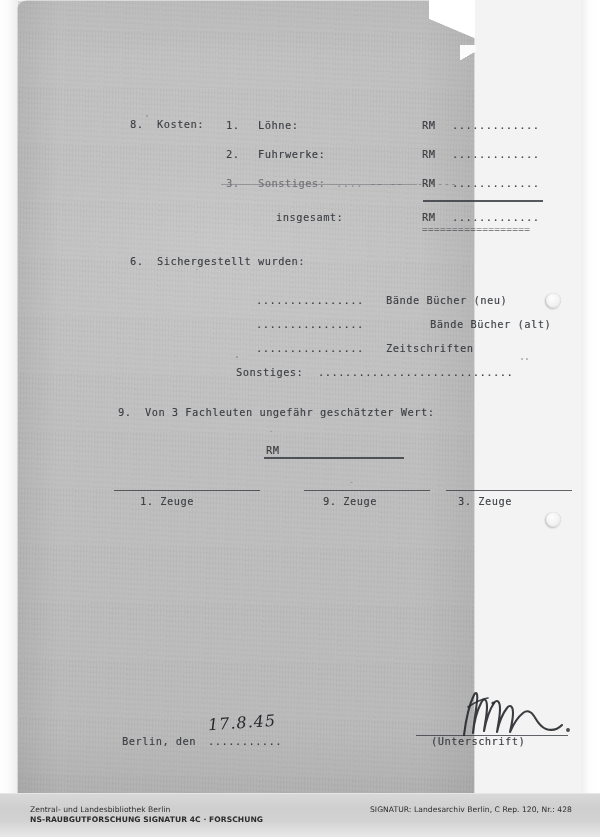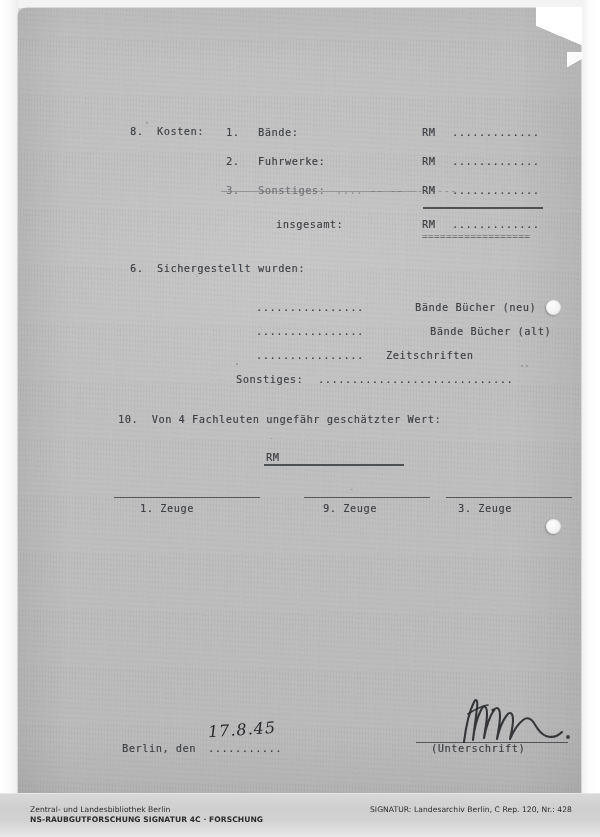--- a/index.html
+++ b/index.html
@@ -13,22 +13,22 @@
   #scan {
     position: relative;
     width: 600px; height: 837px;
     background: #f3f3f3;
     overflow: hidden;
   }
 
   
   #paper {
     position: absolute;
-    left: 18px; top: 8px;
-    width: 563px; height: 793px;
+    left: 18px; top: 1px;
+    width: 456px; height: 793px;
     background:
       radial-gradient(ellipse 520px 300px at 46% 30%, rgba(255,255,255,0.16), rgba(255,255,255,0) 70%),
       linear-gradient(176deg, #c3c3c3 0%, #bdbdbd 22%, #c0c0c0 55%, #b9b9b9 100%);
     border-top-left-radius: 9px 7px;
     box-shadow: 0 0 0 0.5px rgba(150,150,150,0.55);
   }
   
   #grain {
     position: absolute; inset: 0;
     background-image:
@@ -162,21 +162,21 @@
     <div id="vignette"></div>
     <div id="corner-tear"></div>
     <div id="corner-tear2"></div>
 
     <div class="punch" style="left:528px; top:292px;"></div>
     <div class="punch" style="left:528px; top:511px;"></div>
 
     <div class="tw" style="left:112px; top:118px;">8.  Kosten:</div>
 
     <div class="tw" style="left:208px; top:119px;">1.</div>
-    <div class="tw" style="left:240px; top:119px;">Bände:</div>
+    <div class="tw" style="left:240px; top:119px;">Löhne:</div>
     <div class="tw" style="left:404px; top:119px;">RM</div>
     <div class="tw" style="left:434px; top:119px;">.............</div>
 
     <div class="tw" style="left:208px; top:148px;">2.</div>
     <div class="tw" style="left:240px; top:148px;">Fuhrwerke:</div>
     <div class="tw" style="left:404px; top:148px;">RM</div>
     <div class="tw" style="left:434px; top:148px;">.............</div>
 
     <div class="tw faint" style="left:208px; top:177px;">3.</div>
     <div class="tw faint" style="left:240px; top:177px;">Sonstiges:</div>
@@ -188,32 +188,32 @@
     <div class="rule" style="left:405px; top:199px; width:120px;"></div>
 
     <div class="tw" style="left:258px; top:211px;">insgesamt:</div>
     <div class="tw" style="left:404px; top:211px;">RM</div>
     <div class="tw" style="left:434px; top:211px;">.............</div>
     <div class="dashrow" style="left:404px; top:222px;">==================</div>
 
     <div class="tw" style="left:112px; top:255px;">6.  Sichergestellt wurden:</div>
 
     <div class="tw" style="left:238px; top:294px;">................</div>
-    <div class="tw" style="left:368px; top:294px;margin-left:29px;">Bände Bücher (neu)</div>
+    <div class="tw" style="left:368px; top:294px;">Bände Bücher (neu)</div>
 
     <div class="tw" style="left:238px; top:318px;">................</div>
     <div class="tw" style="left:368px; top:318px;margin-left:44px;">Bände Bücher (alt)</div>
 
     <div class="tw" style="left:238px; top:342px;">................</div>
     <div class="tw" style="left:368px; top:342px;">Zeitschriften</div>
 
     <div class="tw" style="left:218px; top:366px;">Sonstiges:</div>
     <div class="tw" style="left:300px; top:366px;">.............................</div>
 
-    <div class="tw" style="left:100px; top:406px;">10.  Von 4 Fachleuten ungefähr geschätzter Wert:</div>
+    <div class="tw" style="left:100px; top:406px;">9.  Von 3 Fachleuten ungefähr geschätzter Wert:</div>
 
     <div class="tw" style="left:248px; top:444px;">RM</div>
     <div class="rule" style="left:246px; top:456px; width:140px;"></div>
 
     <div class="rule thin" style="left:96px; top:489px; width:146px;"></div>
     <div class="rule thin" style="left:286px; top:489px; width:126px;"></div>
     <div class="rule thin" style="left:428px; top:489px; width:126px;"></div>
 
     <div class="tw" style="left:122px; top:495px;">1. Zeuge</div>
     <div class="tw" style="left:305px; top:495px;">9. Zeuge</div>

